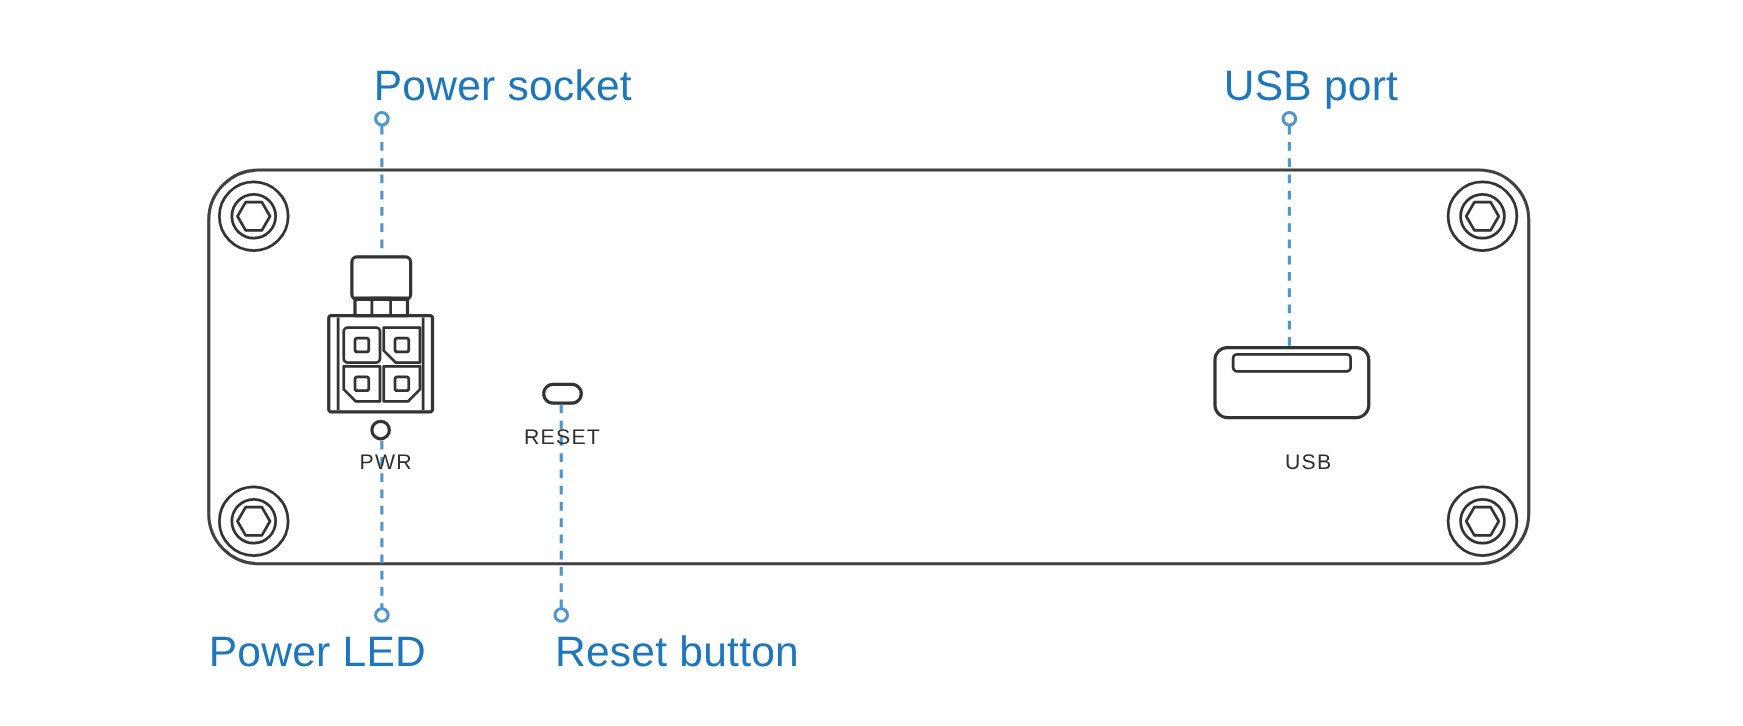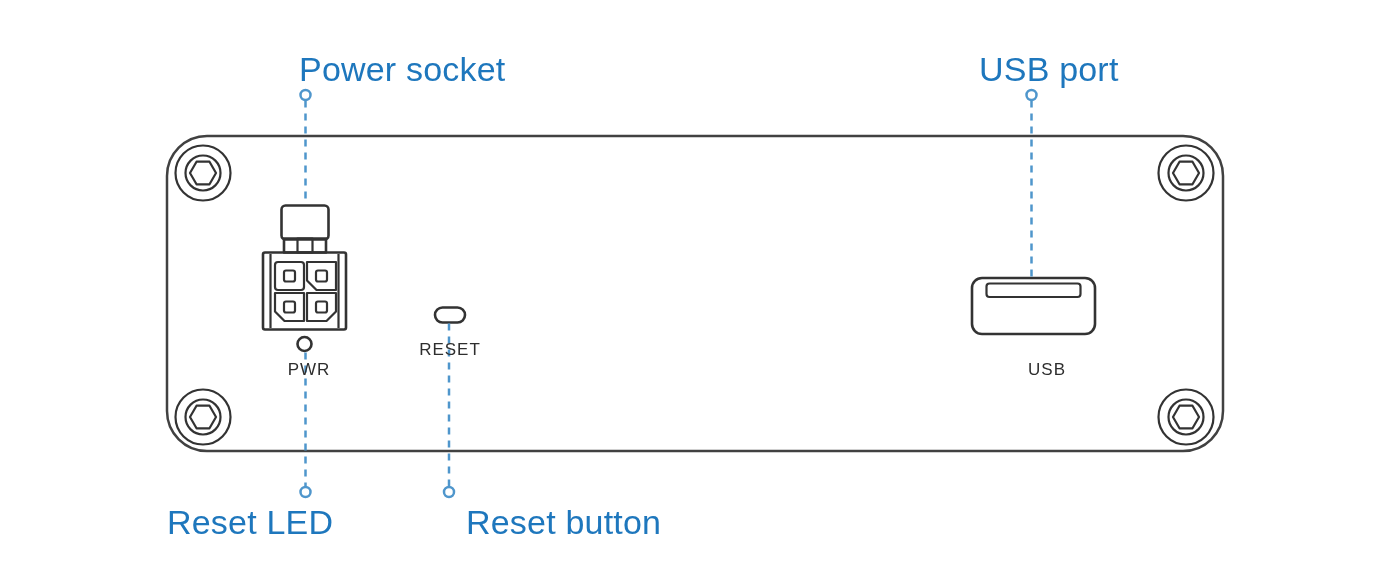--- a/index.html
+++ b/index.html
@@ -106,22 +106,22 @@
     <circle cx="305.5" cy="492" r="5" class="lead-dot"></circle>
 
     <line x1="449" y1="323.5" x2="449" y2="486.5" class="lead"></line>
     <circle cx="449" cy="492" r="5" class="lead-dot"></circle>
   </svg>
 
   <div class="callout" style="left:299px;top:56px;">Power socket</div>
 
   <div class="callout" style="left:979px;top:56px;">USB port</div>
 
-  <div class="callout" style="left:167px;top:509px;">Reset LED</div>
+  <div class="callout" style="left:167px;top:509px;">Power LED</div>
 
-  <div class="callout" style="left:444px;top:509px;margin-left:22px;">Reset button</div>
+  <div class="callout" style="left:444px;top:509px;">Reset button</div>
 
   <div class="port-label" style="left:309px;top:362px;">PWR</div>
 
   <div class="port-label" style="left:450px;top:342px;">RESET</div>
 
   <div class="port-label" style="left:1035px;top:362px;margin-left:12px;">USB</div>
 </div>
 
 </body></html>

